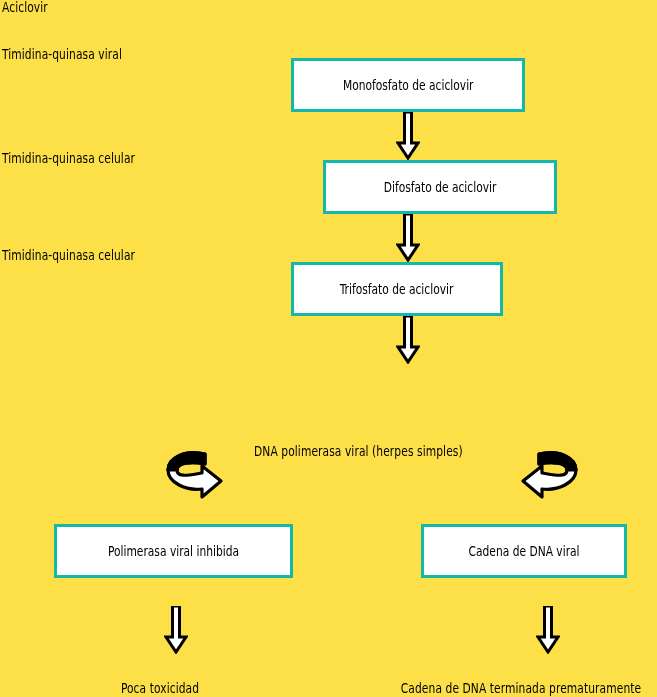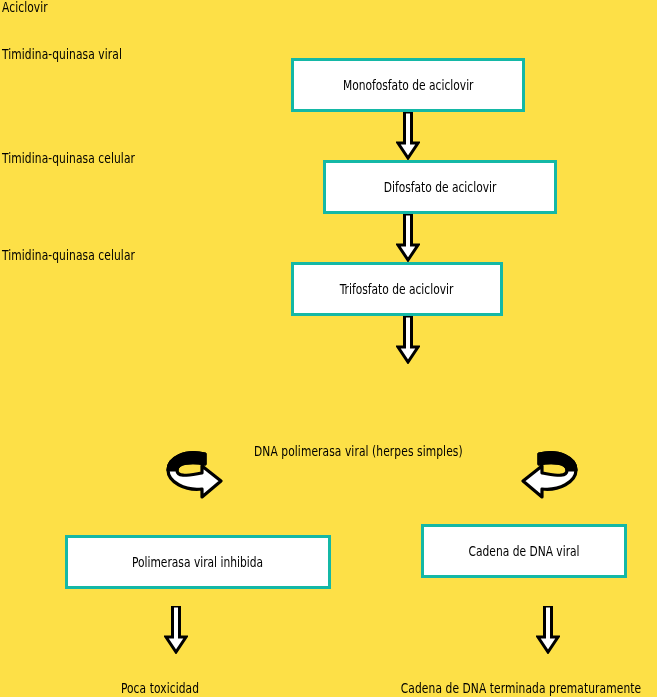--- a/index.html
+++ b/index.html
@@ -116,21 +116,21 @@
                  C 20 -1, 3 8, 3 20
                  C 3 32, 20 41, 37 39
                  L 37 47 L 56 31 L 37 16 L 37 23
                  C 24 25, 12 28, 12 20
                  C 12 13, 26 11, 40 14 Z" fill="#ffffff" stroke="#000000" stroke-width="3.2" stroke-linejoin="round"></path>
         <path d="M40 4 C 20 -1, 3 8, 3 20 L 12 20 C 12 13, 26 11, 40 14 Z" fill="#000000" stroke="#000000" stroke-width="3.2" stroke-linejoin="round"></path>
       </g>
     </svg>
   </div>
 
-  <div class="box" style="left:65px; top:524px; width:266px; height:54px;margin-top:11px;">
+  <div class="box" style="left:54px; top:524px; width:239px; height:54px;">
     <span class="box-text">Polimerasa viral inhibida</span>
   </div>
 
   <div class="box" style="left:421px; top:524px; width:206px; height:54px;">
     <span class="box-text">Cadena de DNA viral</span>
   </div>
 
   <div class="arrow" style="left:164px; top:606px;">
     <svg width="24" height="48" viewBox="0 0 24 48">
       <path d="M8.5 0 L8.5 31 L2 31 L12 46 L22 31 L15.5 31 L15.5 0 Z" fill="#ffffff" stroke="#000000" stroke-width="3" stroke-linejoin="miter"></path>

